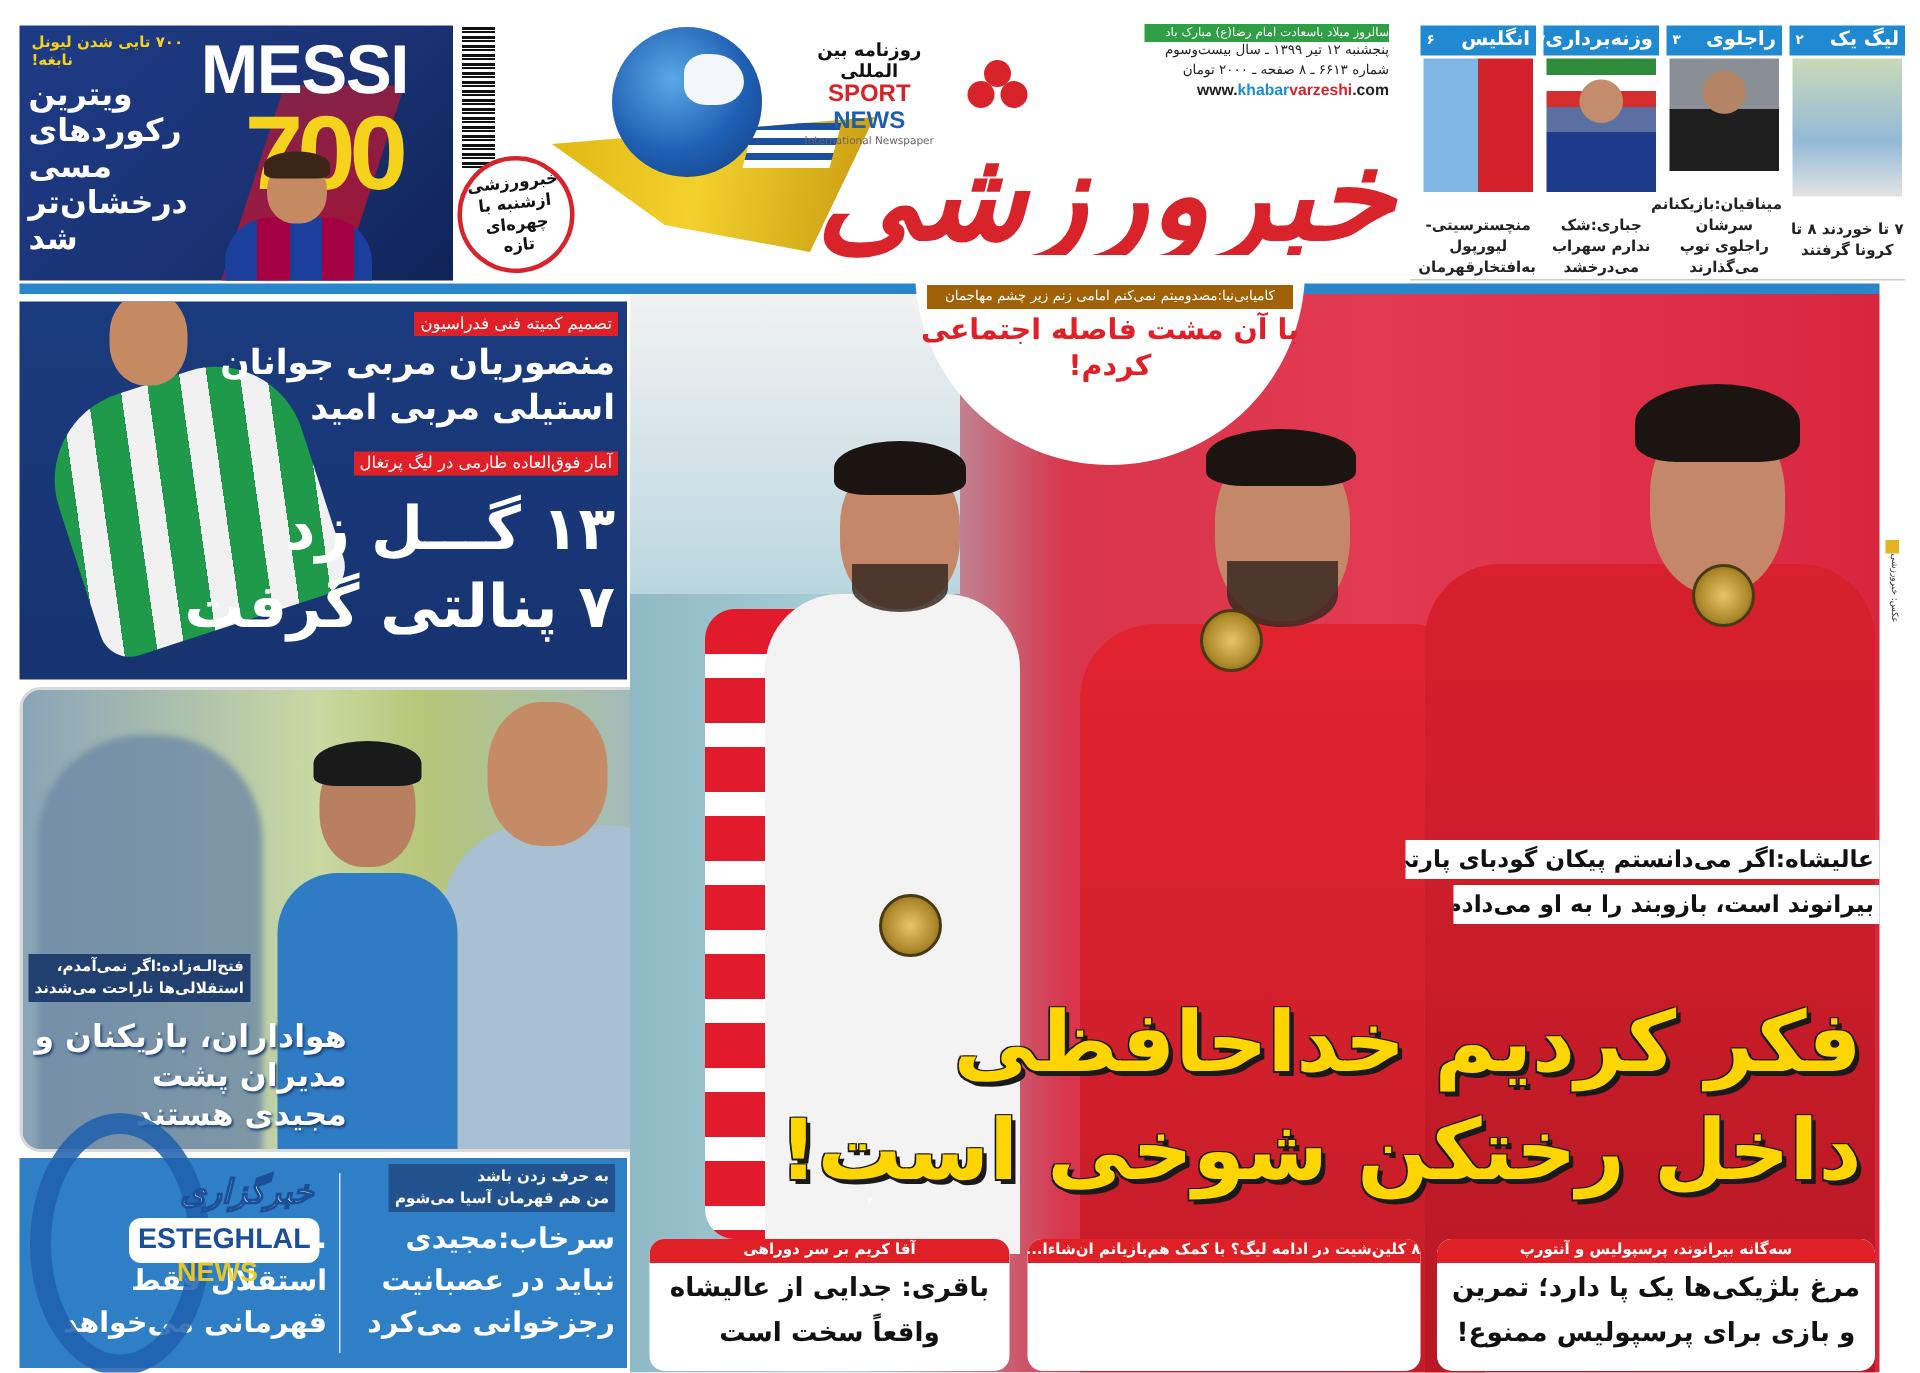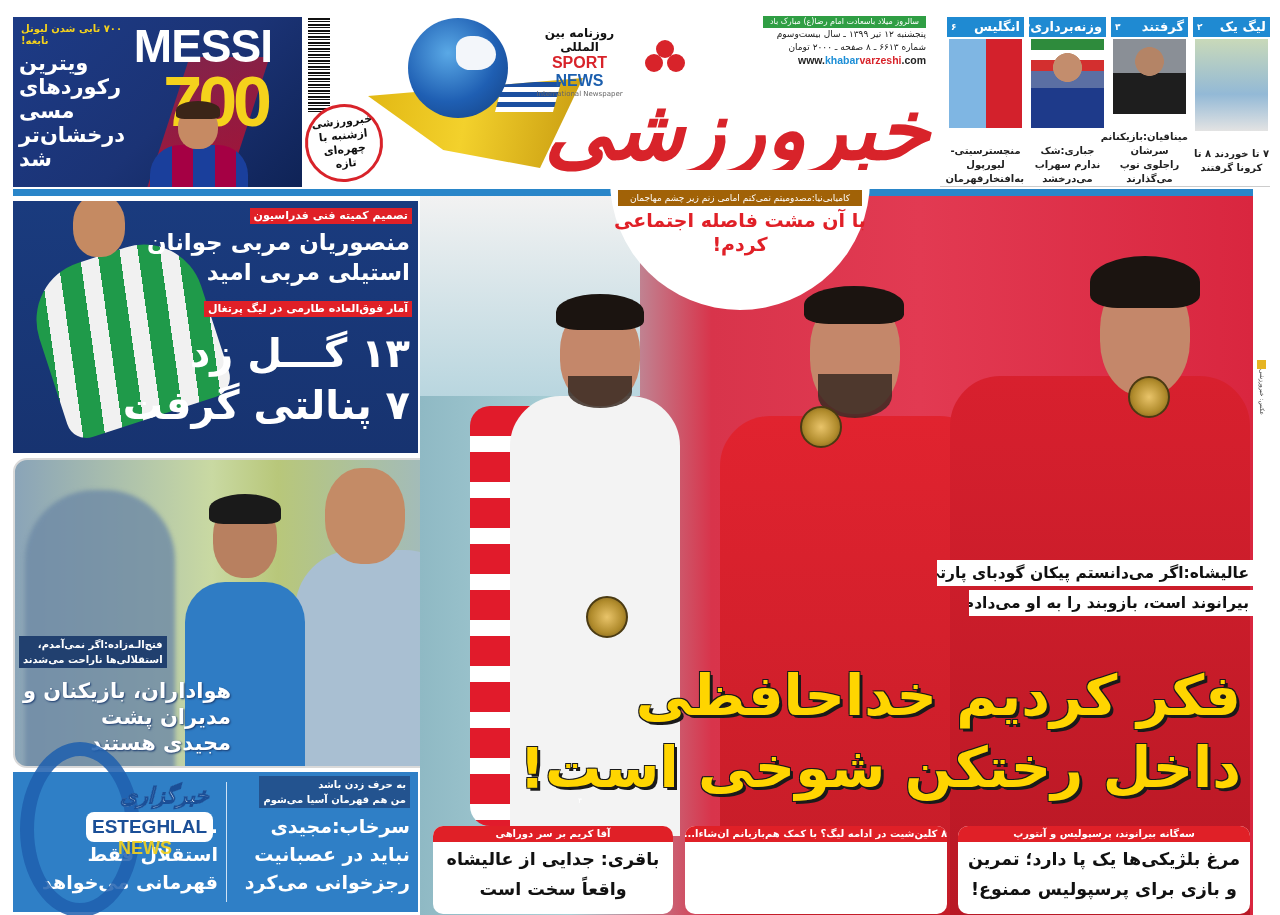--- a/index.html
+++ b/index.html
@@ -32,41 +32,41 @@
   .sport-news .fa { font-size:12px; font-weight:bold; color:#111; direction:rtl; }
   .sport-news .en { font-family:"Liberation Sans",sans-serif; font-weight:bold; font-size:16px; line-height:18px; }
   .sport-news .en .r { color:#d8232a; } .sport-news .en .b { color:#1c5fae; }
   .sport-news .sub { font-size:7px; color:#666; }
 
   .three-dots { left: 645px; top: 40px; width: 40px; height: 34px; }
   .three-dots span { position:absolute; width:18px; height:18px; border-radius:50%; background:#d8232a; }
   .logo-text { left: 500px; top: 75px; width: 430px; height: 110px; font-weight:bold; font-size:84px; line-height:110px; color:#d8232a; text-align:right; font-style:italic; letter-spacing:-2px; }
 
   .dateline { left: 763px; top: 16px; width: 163px; }
-  .dateline .green { background:#2f9e44; color:#fff; font-size:8px; height:12px; line-height:12px; text-align:center; }
+  .dateline .green { background:#2f9e44; color:#fff; font-size:8px; height:12px; line-height:12px; }
   .dateline .line { font-size:9px; line-height:13px; color:#222; text-align:right; }
   .dateline .url { direction:ltr; text-align:right; font-family:"Liberation Sans",sans-serif; font-weight:bold; font-size:10.5px; color:#222; }
   .dateline .url .b { color:#1c8ed6; } .dateline .url .r { color:#d8232a; }
 
   .teasers { left: 940px; top: 17px; width: 330px; height: 170px; display:flex; flex-direction:row; gap:5px; direction:rtl; border-bottom:1px solid #ccc; }
   .teaser { width: 77px; display:flex; flex-direction:column; }
   .teaser .hdr { background:#1f8ad2; color:#fff; font-weight:bold; font-size:13px; height:20px; line-height:20px; padding:0 4px; display:flex; justify-content:space-between; }
   .teaser .hdr .pg { font-size:9px; }
   .teaser .photo { height:92px; margin:2px 2px 0; }
   .teaser .cap { font-size:10px; font-weight:bold; line-height:14px; text-align:center; color:#222; padding-top:16px; }
   .teaser + .teaser { border-left: 0; }
 
   .blue-rule { left: 13px; top: 189px; width: 1240px; height: 7px; background:#2a86c9; }
 
   
   .taremi { left: 13px; top: 201px; width: 405px; height: 252px; background: linear-gradient(180deg,#1a3b7e 0%,#173370 100%); overflow:hidden; }
   .taremi .player { position:absolute; left:20px; top:0; width:200px; height:252px; }
   .taremi .player .head { position:absolute; left:40px; top:-6px; width:52px; height:62px; border-radius:45%; background:#c58a62; }
   .taremi .player .shirt { position:absolute; left:10px; top:50px; width:170px; height:170px; border-radius:60px 60px 20px 20px; background: repeating-linear-gradient(100deg,#1f9a4a 0 22px,#f1f1f1 22px 40px); transform:rotate(-18deg); }
-  .red-label { position:absolute; background:#e02027; color:#fff; font-size:11px; font-weight:bold; height:16px; line-height:16px; padding:0 4px; }
+  .red-label { position:absolute; background:#e02027; color:#fff; font-size:11px; font-weight:normal; height:16px; line-height:16px; padding:0 4px; }
   .white-head { position:absolute; color:#fff; font-weight:bold; text-align:right; }
 
   .fathi { left: 13px; top: 458px; width: 442px; height: 310px; border:2px solid #d9d9d9; border-radius:14px; overflow:hidden; background: linear-gradient(90deg,#8aa4b8 0%,#c9d9a2 45%,#b8c77a 60%,#9eb9c7 100%); }
   .fathi .p1 { position:absolute; left:10px; top:30px; width:150px; height:290px; background:#6e8aa6; border-radius:70px 70px 0 0; filter:blur(2px); opacity:.8; }
   .fathi .p2 { position:absolute; left:170px; top:40px; width:120px; height:290px; }
   .fathi .p2 .head { position:absolute; left:28px; top:0; width:64px; height:78px; background:#b88060; border-radius:45%; }
   .fathi .p2 .hair { position:absolute; left:24px; top:-6px; width:72px; height:30px; background:#1a1a1a; border-radius:50% 50% 20% 20%; }
   .fathi .p2 .body { position:absolute; left:0; top:82px; width:120px; height:200px; background:#2f7cc4; border-radius:40px 40px 0 0; }
   .fathi .p3 { position:absolute; left:280px; top:0; width:170px; height:310px; }
   .fathi .p3 .head { position:absolute; left:30px; top:8px; width:80px; height:96px; background:#c48b66; border-radius:45%; }
@@ -162,21 +162,21 @@
   <div class="teaser">
     <div class="hdr">
         <span>لیگ یک</span>
         <span class="pg">۲</span>
       </div>
     <div class="photo" style="background:linear-gradient(180deg,#c9d9b9,#93b9d6 60%,#e3e3e3);"></div>
     <div class="cap">۷ تا خوردند ۸ تا کرونا گرفتند</div>
   </div>
   <div class="teaser">
     <div class="hdr">
-        <span>گرفتند</span>
+        <span>راجلوی</span>
         <span class="pg">۳</span>
       </div>
     <div class="photo" style="background:radial-gradient(circle at 50% 30%,#b48466 0 22%,transparent 23%),linear-gradient(180deg,#8a8f96 0 45%,#1e1e1e 45%);"></div>
     <div class="cap">میناقیان:بازیکنانم سرشان راجلوی توپ می‌گذارند</div>
   </div>
   <div class="teaser">
     <div class="hdr">
         <span>وزنه‌برداری</span>
         <span class="pg">۷</span>
       </div>

